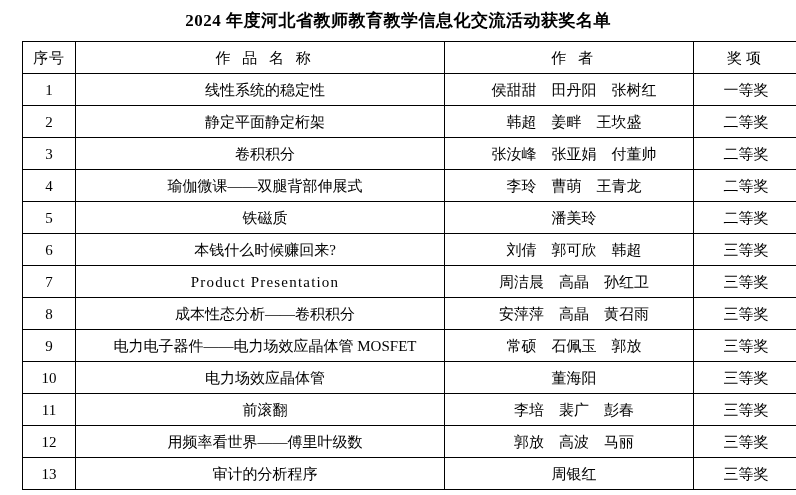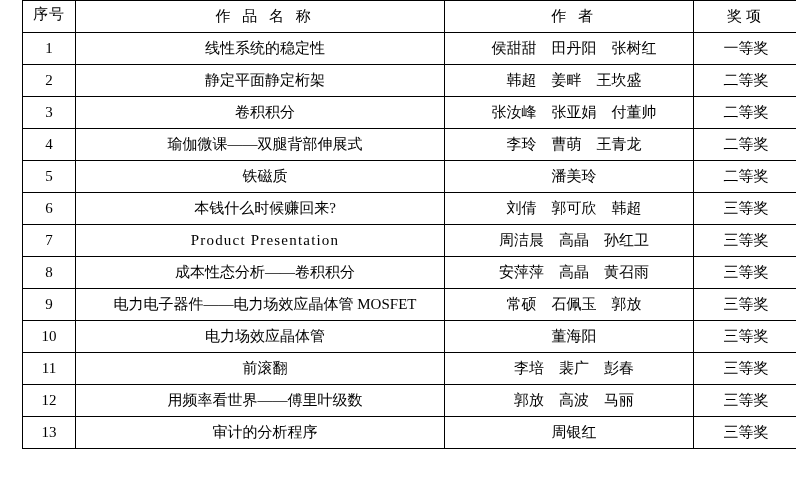--- a/index.html
+++ b/index.html
@@ -55,34 +55,34 @@
 
   thead td {
     font-weight: bold;
     text-align: right;
     padding-left: 0 !important;
     letter-spacing: 4px;
     font-size: 15px;
   }
   thead td.col-no {
     letter-spacing: 1px;
-    font-family: Liberation Mono, monospace;
   }
   thead td.col-prize {
     letter-spacing: 4px;
   }
   .work-latin {
     letter-spacing: 1.2px;
   }
 </style>
 </head>
 <body>
 
 <div class="page">
 
+  <div class="doc-title">2024 年度河北省教师教育教学信息化交流活动获奖名单</div>
 
   <table class="award-table">
     <thead>
       <tr>
         <td class="col-no">序号</td>
         <td class="col-work">作 品 名 称</td>
         <td class="col-author">作 者</td>
         <td class="col-prize">奖项</td>
       </tr>
     </thead>

